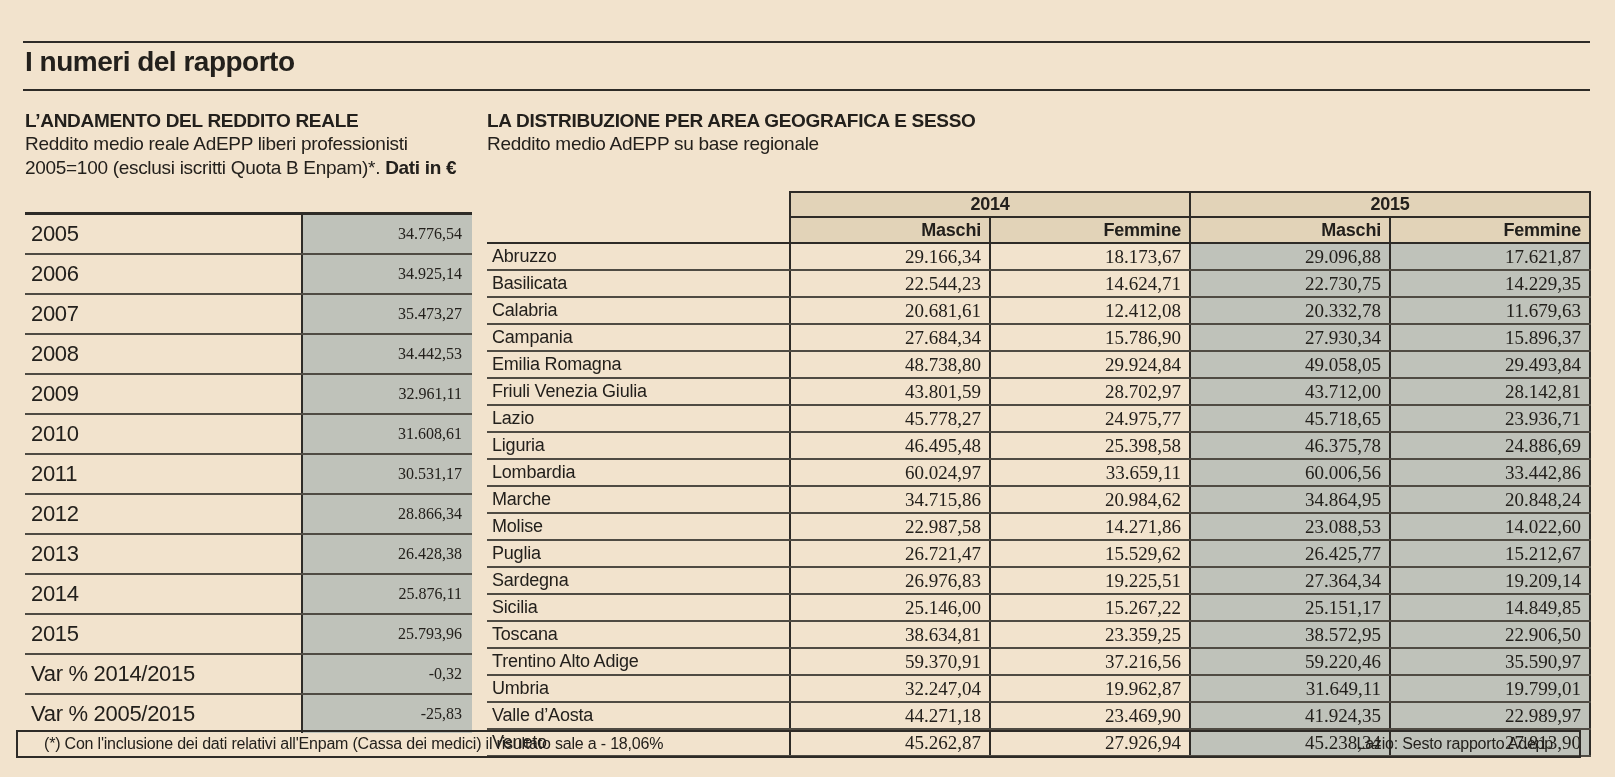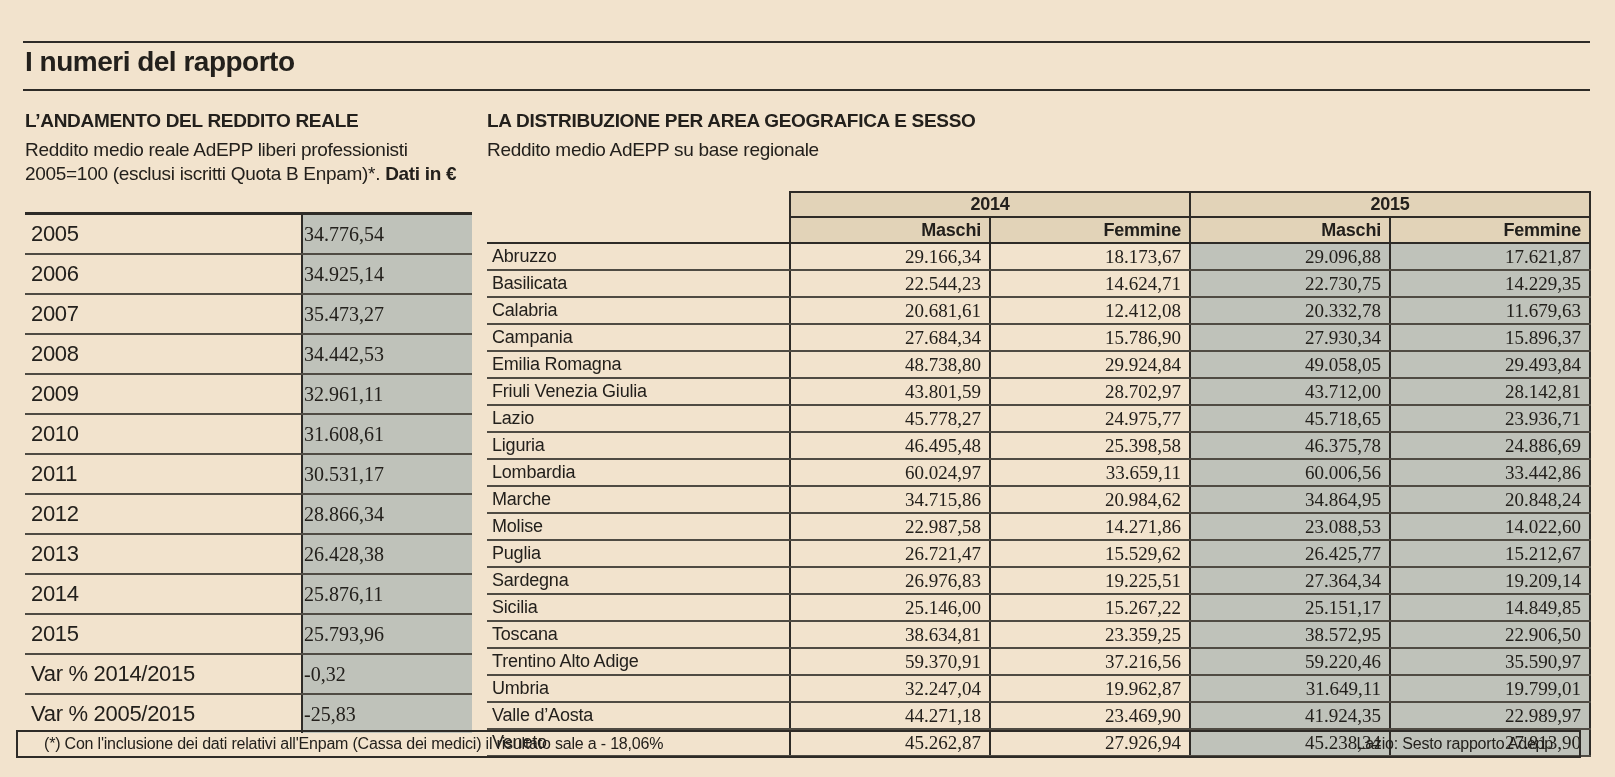--- a/index.html
+++ b/index.html
@@ -5,32 +5,32 @@
   html,body{margin:0;padding:0;}
   body{font-family:"Liberation Sans", sans-serif;color:#23201c;}
   .page{position:relative;width:1615px;height:777px;background:#f2e3cd;overflow:hidden;}
 
   .rule{position:absolute;left:23px;width:1567px;height:2px;background:#2e2b27;}
   .rule-top{top:41px;}
   .rule-under-title{top:89px;}
   .page-title{position:absolute;left:25px;top:46px;margin:0;font-size:28px;font-weight:bold;letter-spacing:-0.5px;}
 
   .block-heading{margin:0;font-size:19px;font-weight:bold;letter-spacing:-0.3px;}
-  .block-sub{margin:6px 0 0 0;font-size:19px;line-height:24px;letter-spacing:-0.3px;}
+  .block-sub{margin:0 0 0 0;font-size:19px;line-height:24px;letter-spacing:-0.3px;}
   .left-head{position:absolute;left:25px;top:110px;width:450px;}
   .right-head{position:absolute;left:487px;top:110px;width:700px;}
 
   
   table{border-collapse:collapse;}
   .trend-table{position:absolute;left:25px;top:212px;width:447px;border-top:3px solid #2e2b27;table-layout:fixed;}
   .trend-table td{height:36px;border-bottom:2px solid #4f4b43;vertical-align:middle;}
   .trend-table tr:last-child td{border-bottom:none;}
   .trend-label{font-size:22px;padding-left:6px;letter-spacing:-0.3px;}
   .trend-value{width:158px;background:#bfc2ba;border-left:2px solid #2e2b27;
-               font-family:"Liberation Serif", serif;font-size:20px;text-align:left;padding-right:10px;}
+               font-family:"Liberation Serif", serif;font-size:16px;text-align:right;padding-right:10px;}
 
   
   .regional-table{position:absolute;left:487px;top:191px;width:1103px;table-layout:fixed;}
   .regional-table col.c-region{width:303px;}
   .regional-table col.c-num{width:200px;}
   .regional-table thead th{background:#e2d3b8;border:2px solid #2e2b27;font-size:18px;letter-spacing:-0.2px;}
   .regional-table .year-row th{height:21px;text-align:center;}
   .regional-table .sex-row th{height:22px;text-align:right;padding-right:8px;}
   .regional-table .spacer{background:transparent;border:none;}
   .regional-table tbody td{height:23px;border-bottom:2px solid #4f4b43;vertical-align:middle;}

